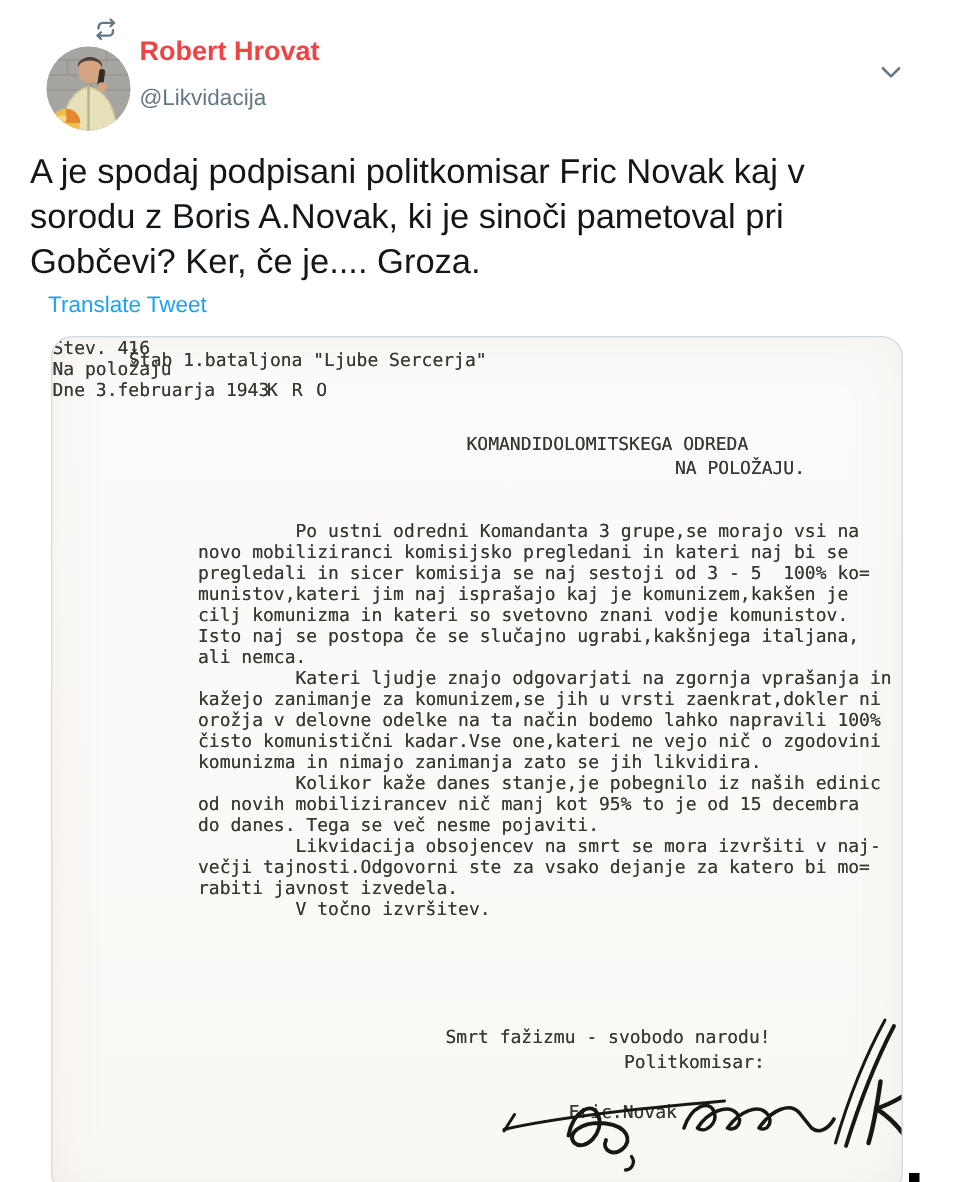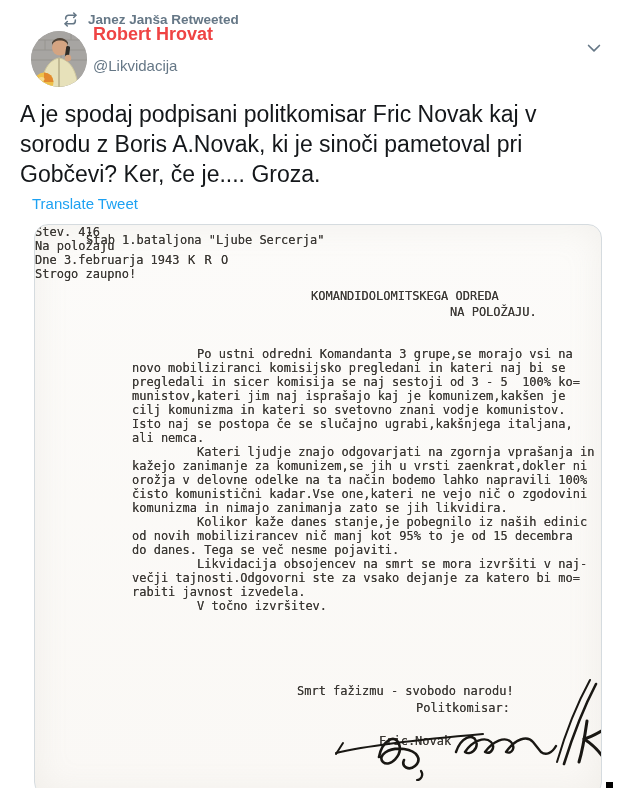--- a/index.html
+++ b/index.html
@@ -38,21 +38,21 @@
     background:linear-gradient(180deg,#fcfbf9 0%, #faf8f5 100%);
     box-shadow:inset 0 0 34px rgba(176,170,158,0.14);
   }
   .doc-card .tw {
     position:absolute; white-space:pre;
     font-family:"DejaVu Sans Mono", monospace;
     font-size:12px; line-height:14px; color:#3a3733;
     text-shadow:0 0 0.4px rgba(58,55,51,0.8);
   }
   .doc-sender   { left:51px;  top:8px; }
-  .doc-kro      { left:153px; top:28px; letter-spacing:1px; }
+  .doc-kro      { left:143px; top:28px; letter-spacing:1px; }
   .doc-address  { left:68px;  top:41px; line-height:12.4px; }
   .doc-recipient{ left:276px; top:64px; }
   .doc-recloc   { left:415px; top:80px; text-underline-offset:2px; }
   .doc-body     { left:61px;  top:122px; line-height:16.85px;margin-left:36px; }
   .doc-closing  { left:226px; top:459px;margin-left:36px; }
   .doc-sigtitle { left:381px; top:476px; }
   .doc-signame  { left:344px; top:509px; }
   .sig-svg { position:absolute; left:298px; top:450px; }
   
   .corner-mark { position:absolute; left:606px; top:782px; width:7px; height:6px; background:#000; }
@@ -66,21 +66,20 @@
     <span class="rt-icon">
       <svg viewBox="0 0 24 24" width="17" height="17">
         <g fill="none" stroke="#657786" stroke-width="2.2" stroke-linecap="round" stroke-linejoin="round">
           <path d="M16.5 2.8l3.2 3.2-3.2 3.2"></path>
           <path d="M19.4 6H9.2a4 4 0 0 0-4 4v1.2"></path>
           <path d="M7.5 21.2l-3.2-3.2 3.2-3.2"></path>
           <path d="M4.6 18h10.2a4 4 0 0 0 4-4v-1.2"></path>
         </g>
       </svg>
     </span>
-    <span class="banner-text">Janez Janša Retweeted</span>
   </div>
 
   <div class="avatar">
     <svg viewBox="0 0 56 56" width="56" height="56">
       <circle cx="28" cy="28" r="28" fill="#a7a5a2"></circle>
       <g stroke="#96948f" stroke-width="1">
         <line x1="0" y1="9" x2="56" y2="9"></line>
           <line x1="0" y1="19" x2="56" y2="19"></line>
         <line x1="0" y1="29" x2="56" y2="29"></line>
           <line x1="14" y1="9" x2="14" y2="19"></line>
@@ -111,21 +110,20 @@
 Gobčevi? Ker, če je.... Groza.</div>
   <div class="translate-link">Translate Tweet</div>
 
   <div class="doc-card">
     <div class="tw doc-sender">Štab 1.bataljona "Ljube Sercerja"</div>
     <div class="tw doc-kro">K R O</div>
     <div class="doc-address">
       <div class="tw" style="position:static">Štev. 416</div>
       <div class="tw" style="position:static">Na položaju</div>
       <div class="tw" style="position:static">Dne 3.februarja 1943</div>
-      <div class="tw" style="position:static">Strogo zaupno!</div>
     </div>
     <div class="tw doc-address" style="left:68px; top:41px;"></div>
     <div class="tw doc-recipient">KOMANDIDOLOMITSKEGA ODREDA</div>
     <div class="tw doc-recloc">NA POLOŽAJU.</div>
     <div class="tw doc-body">         Po ustni odredni Komandanta 3 grupe,se morajo vsi na
 novo mobiliziranci komisijsko pregledani in kateri naj bi se
 pregledali in sicer komisija se naj sestoji od 3 - 5  100% ko=
 munistov,kateri jim naj isprašajo kaj je komunizem,kakšen je
 cilj komunizma in kateri so svetovno znani vodje komunistov.
 Isto naj se postopa če se slučajno ugrabi,kakšnjega italjana,

